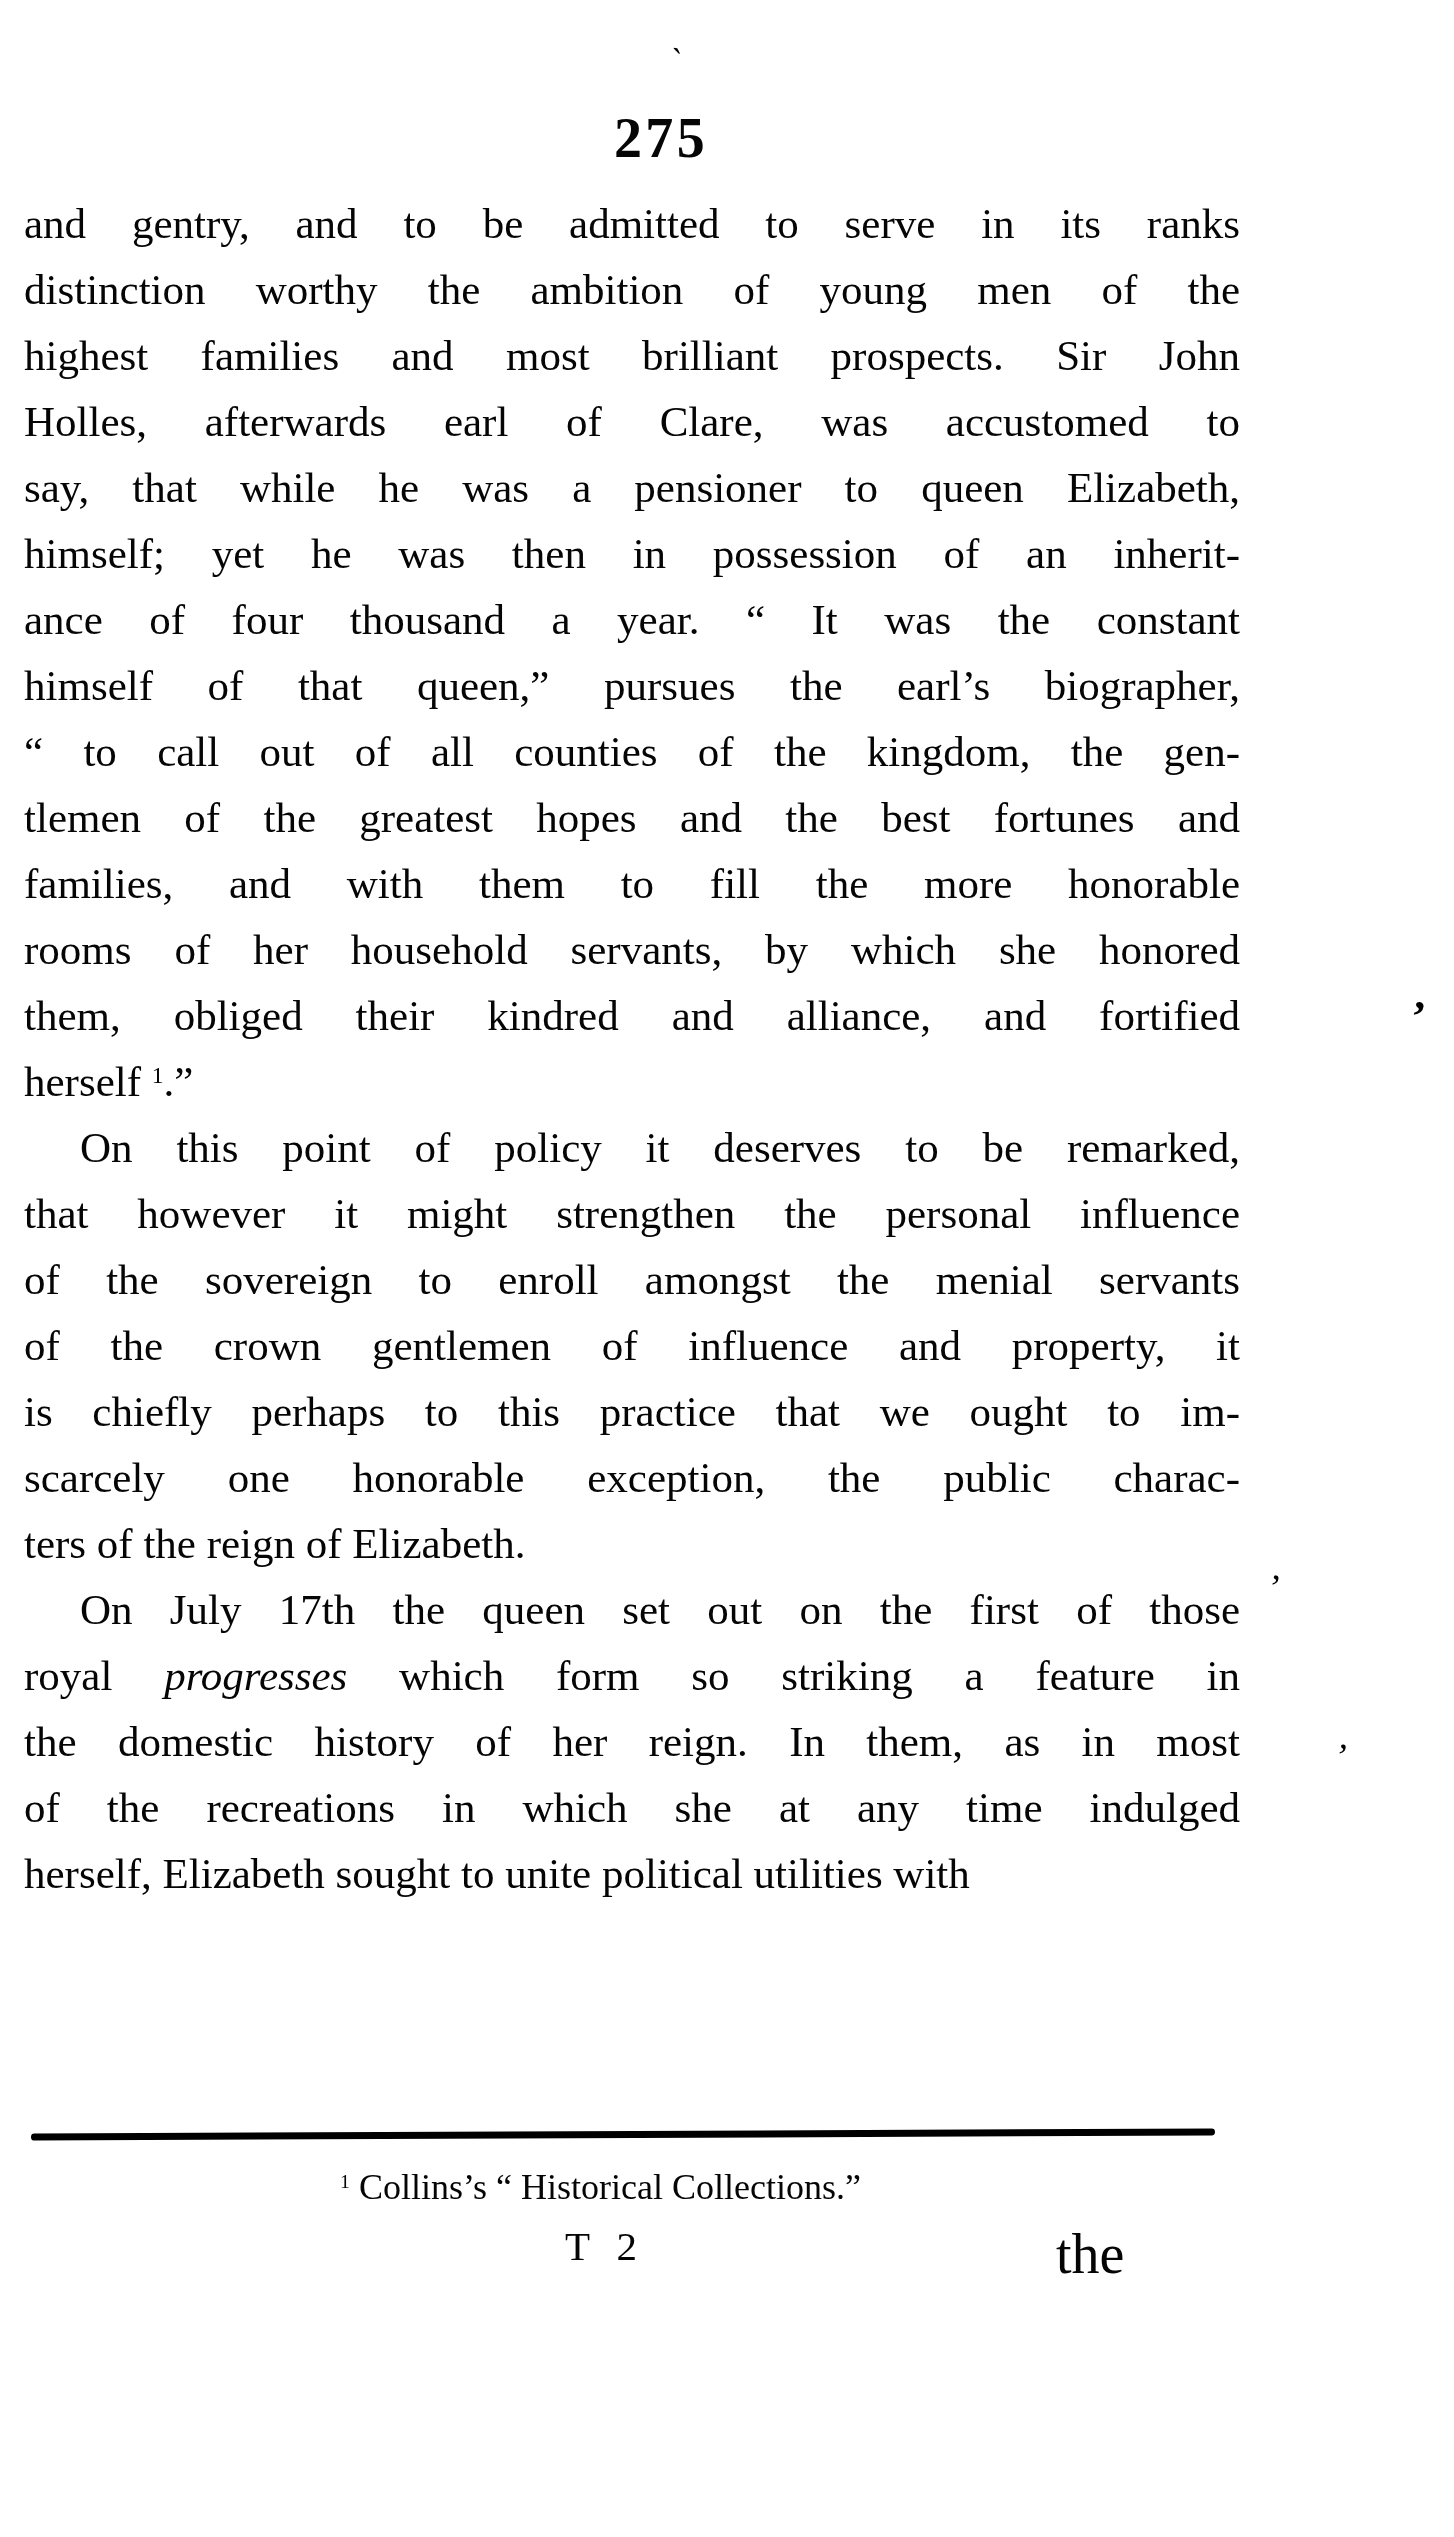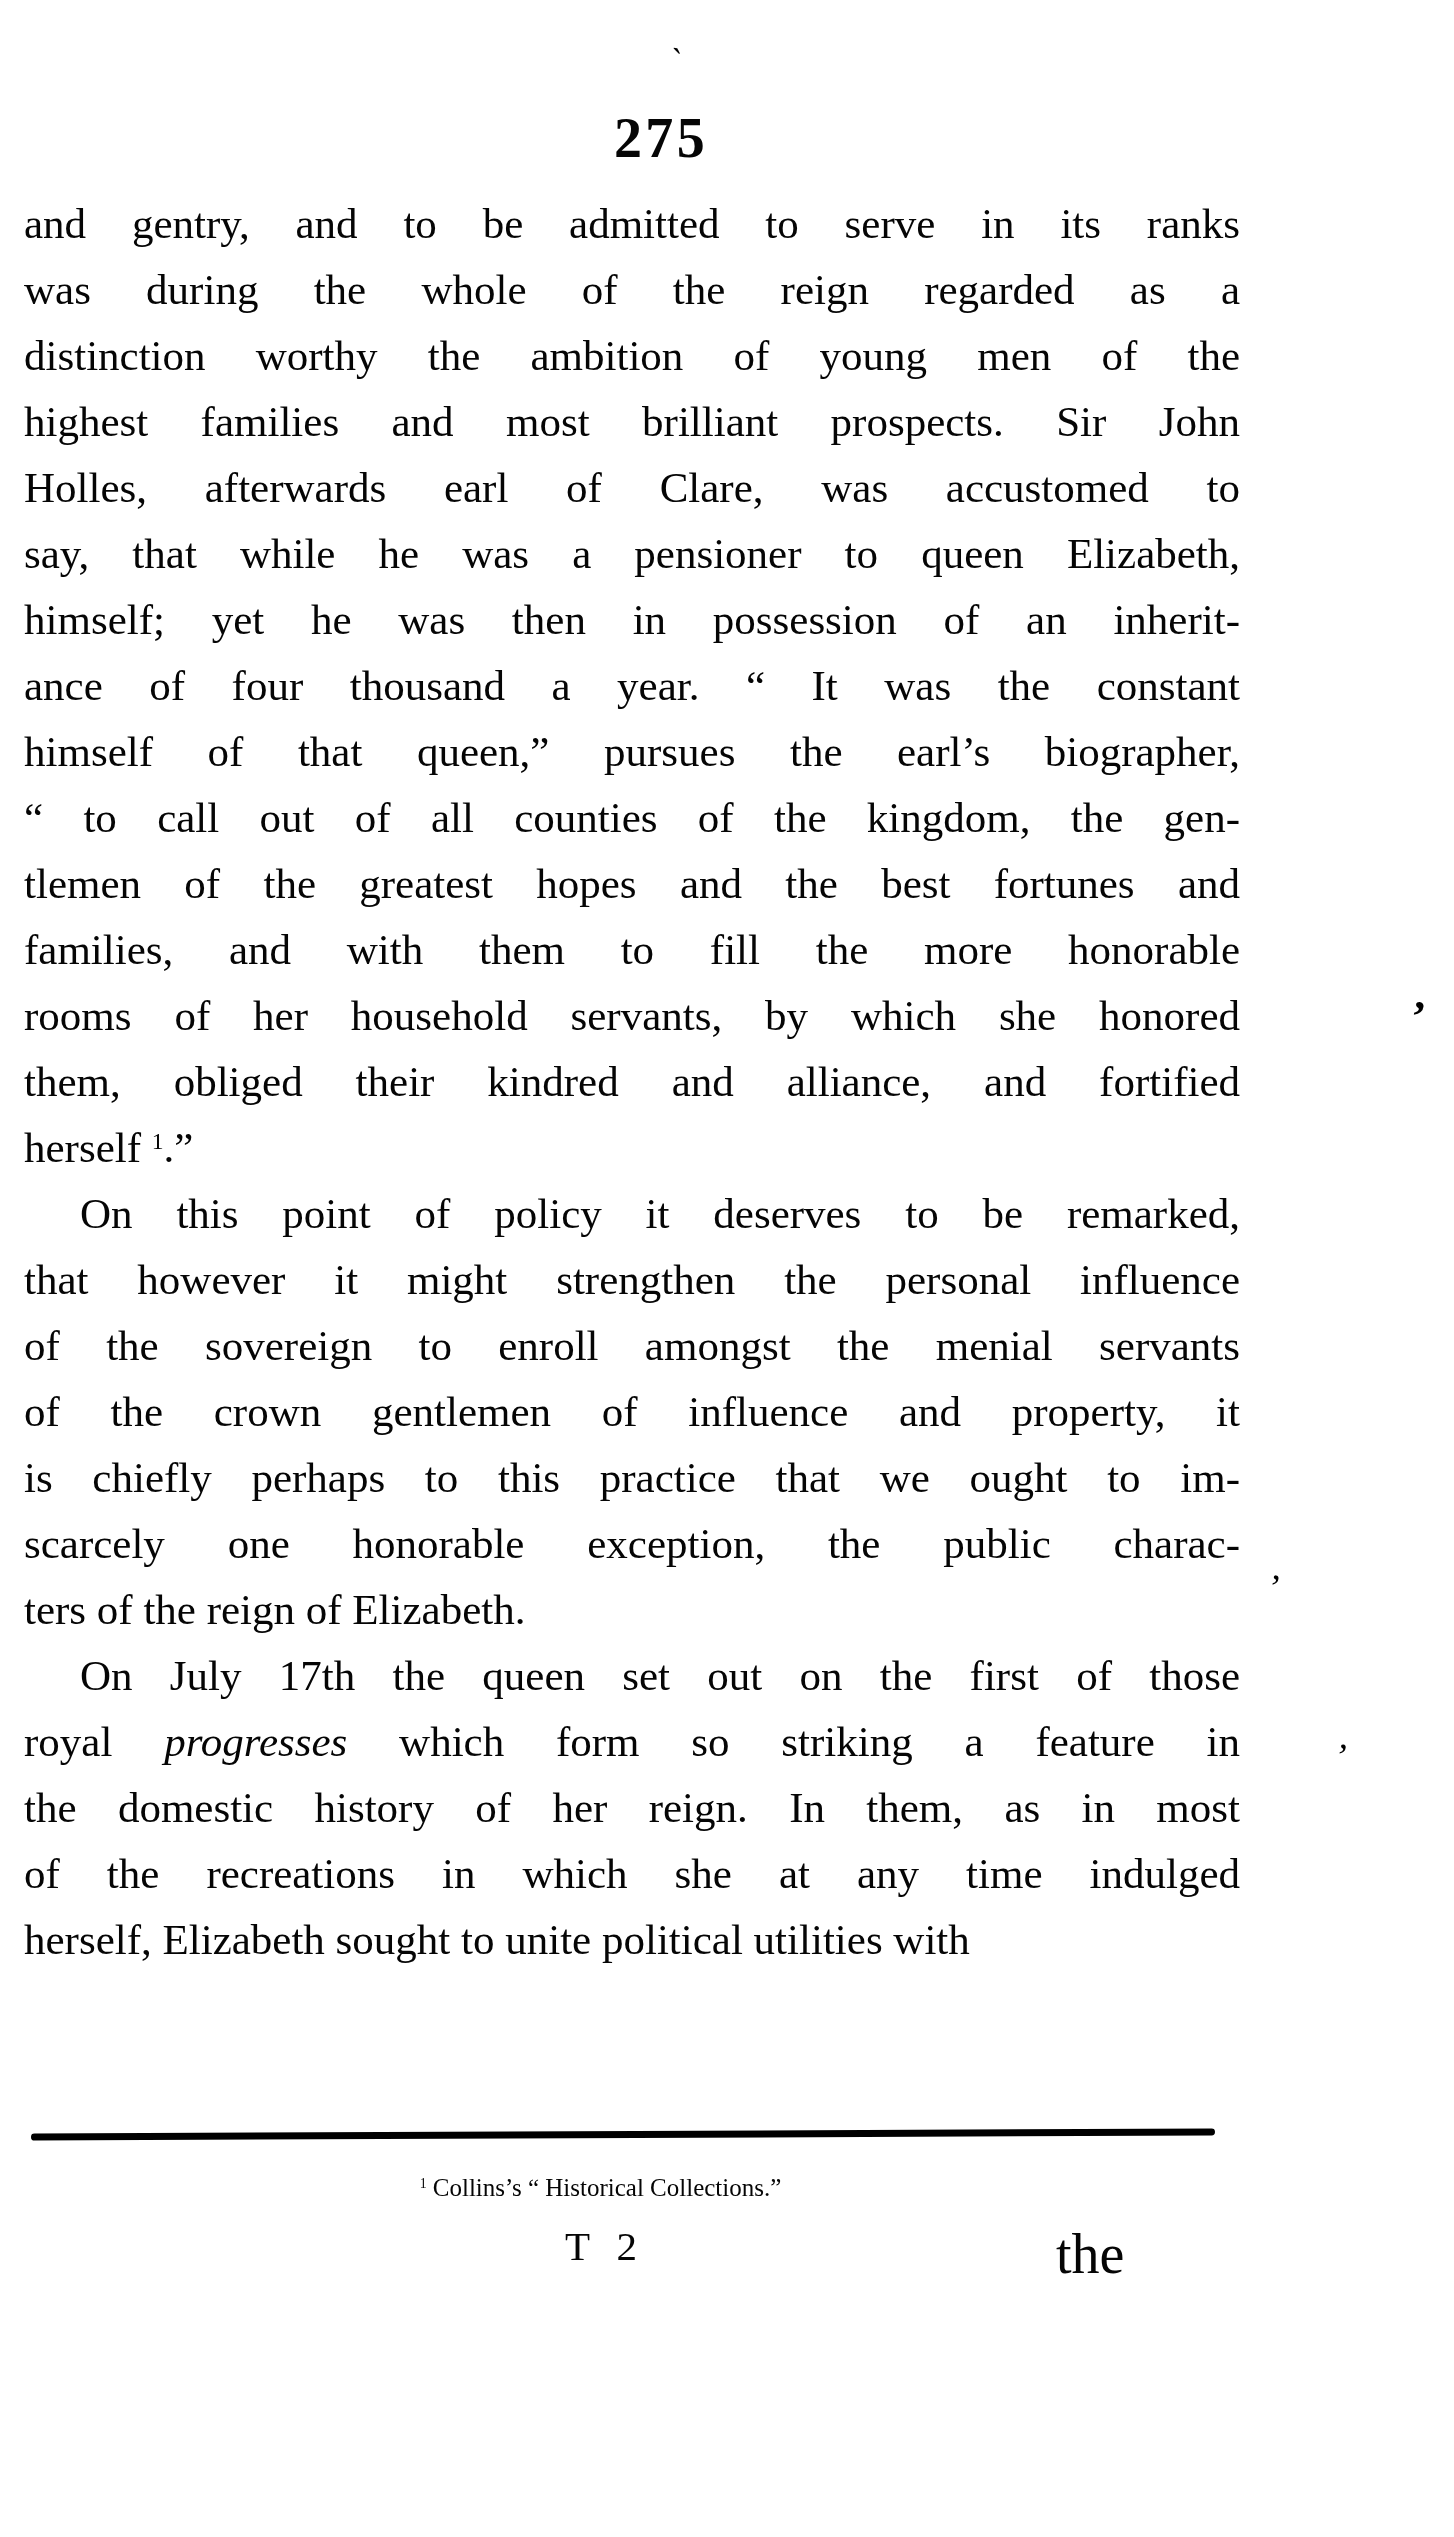--- a/index.html
+++ b/index.html
@@ -64,21 +64,21 @@
     background: #000;
     border-radius: 3.4px;
     transform: rotate(-0.25deg);
   }
   .footnote {
     position: absolute;
     top: 2162px;
     left: 0;
     width: 1201px;
     text-align: center;
-    font-size: 25px;
+    font-size: 36px;
     line-height: 51px;
   }
   .signature {
     position: absolute;
     top: 2222px;
     left: 565px;
     font-size: 41px;
     word-spacing: 17px;
   }
   .catchword {
@@ -103,21 +103,20 @@
 
 <div class="sheet">
 
   <div class="mark m1">`</div>
 
   <div class="page-number">275</div>
 
   <div id="text-block">
       <div class="para">
         <div class="line"><span>and gentry, and to be admitted to serve in its ranks</span></div>
-        <div class="line"><span>was during the whole of the reign regarded as a</span></div>
         <div class="line"><span>distinction worthy the ambition of young men of the</span></div>
         <div class="line"><span>highest families and most brilliant prospects. Sir John</span></div>
         <div class="line"><span>Holles, afterwards earl of Clare, was accustomed to</span></div>
         <div class="line"><span>say, that while he was a pensioner to queen Elizabeth,</span></div>
         <div class="line"><span>himself; yet he was then in possession of an inherit-</span></div>
         <div class="line"><span>ance of four thousand a year. “ It was the constant</span></div>
         <div class="line"><span>himself of that queen,” pursues the earl’s biographer,</span></div>
         <div class="line"><span>“ to call out of all counties of the kingdom, the gen-</span></div>
         <div class="line"><span>tlemen of the greatest hopes and the best fortunes and</span></div>
         <div class="line"><span>families, and with them to fill the more honorable</span></div>

